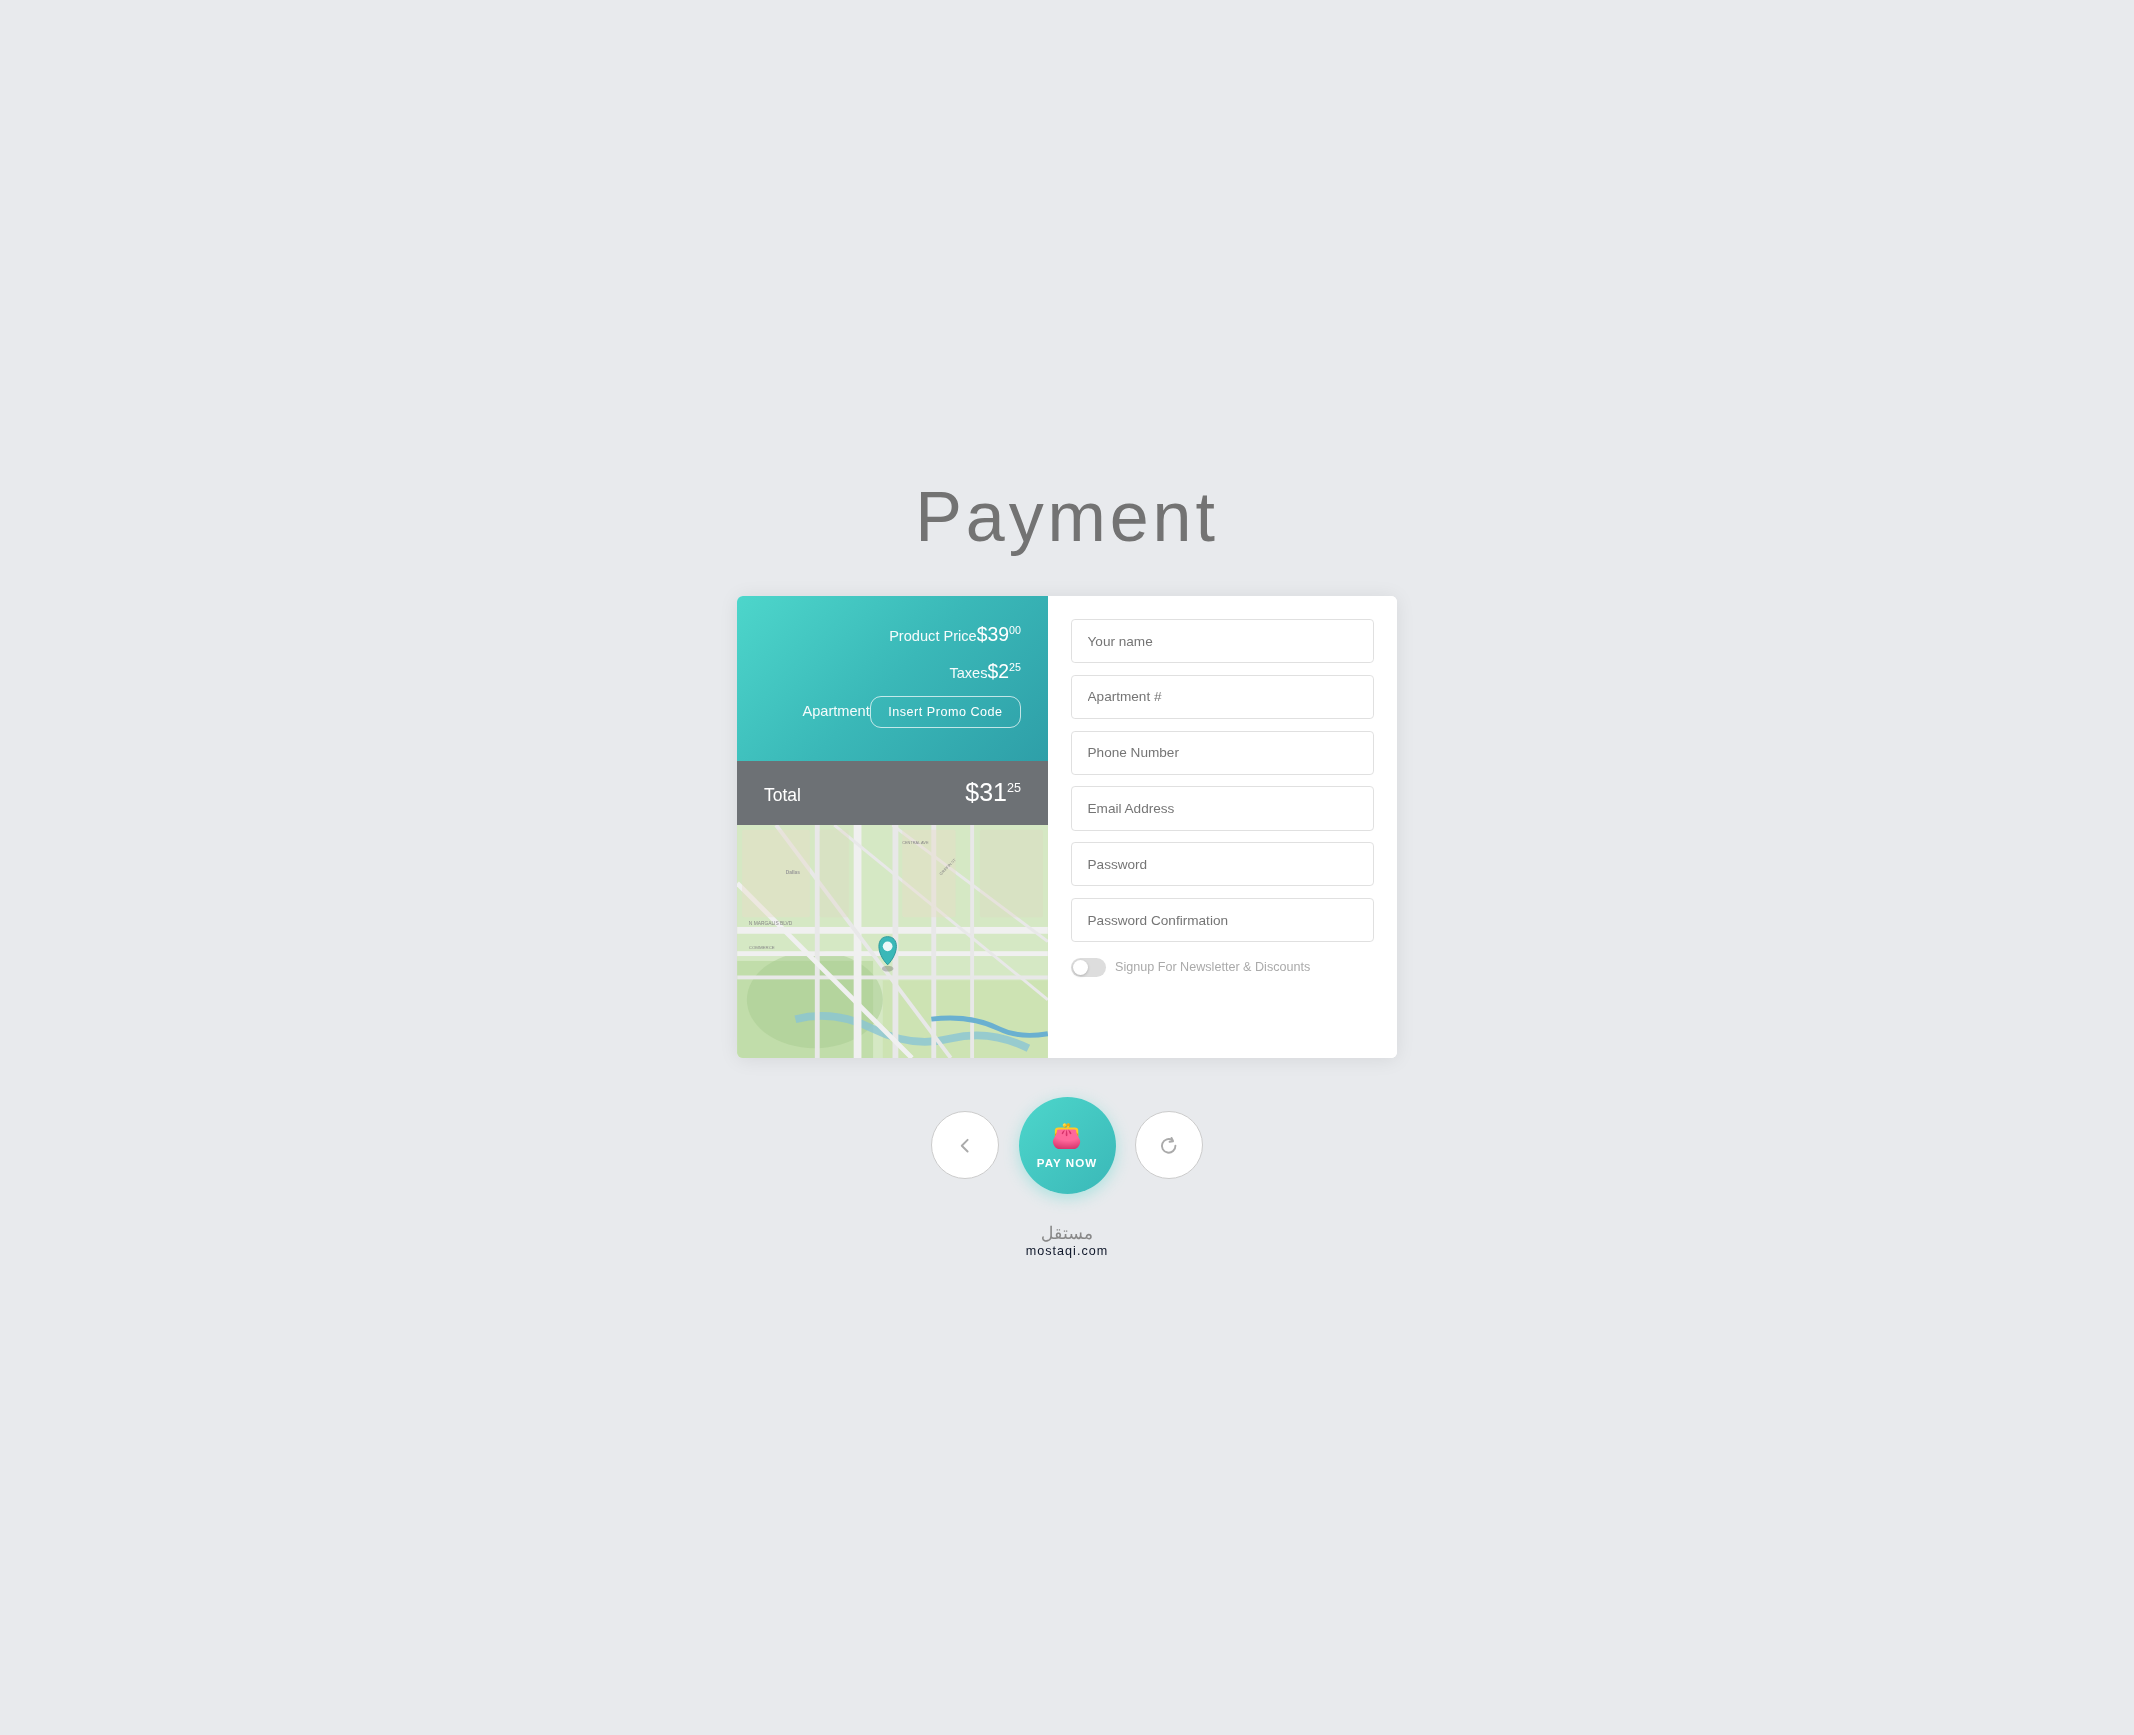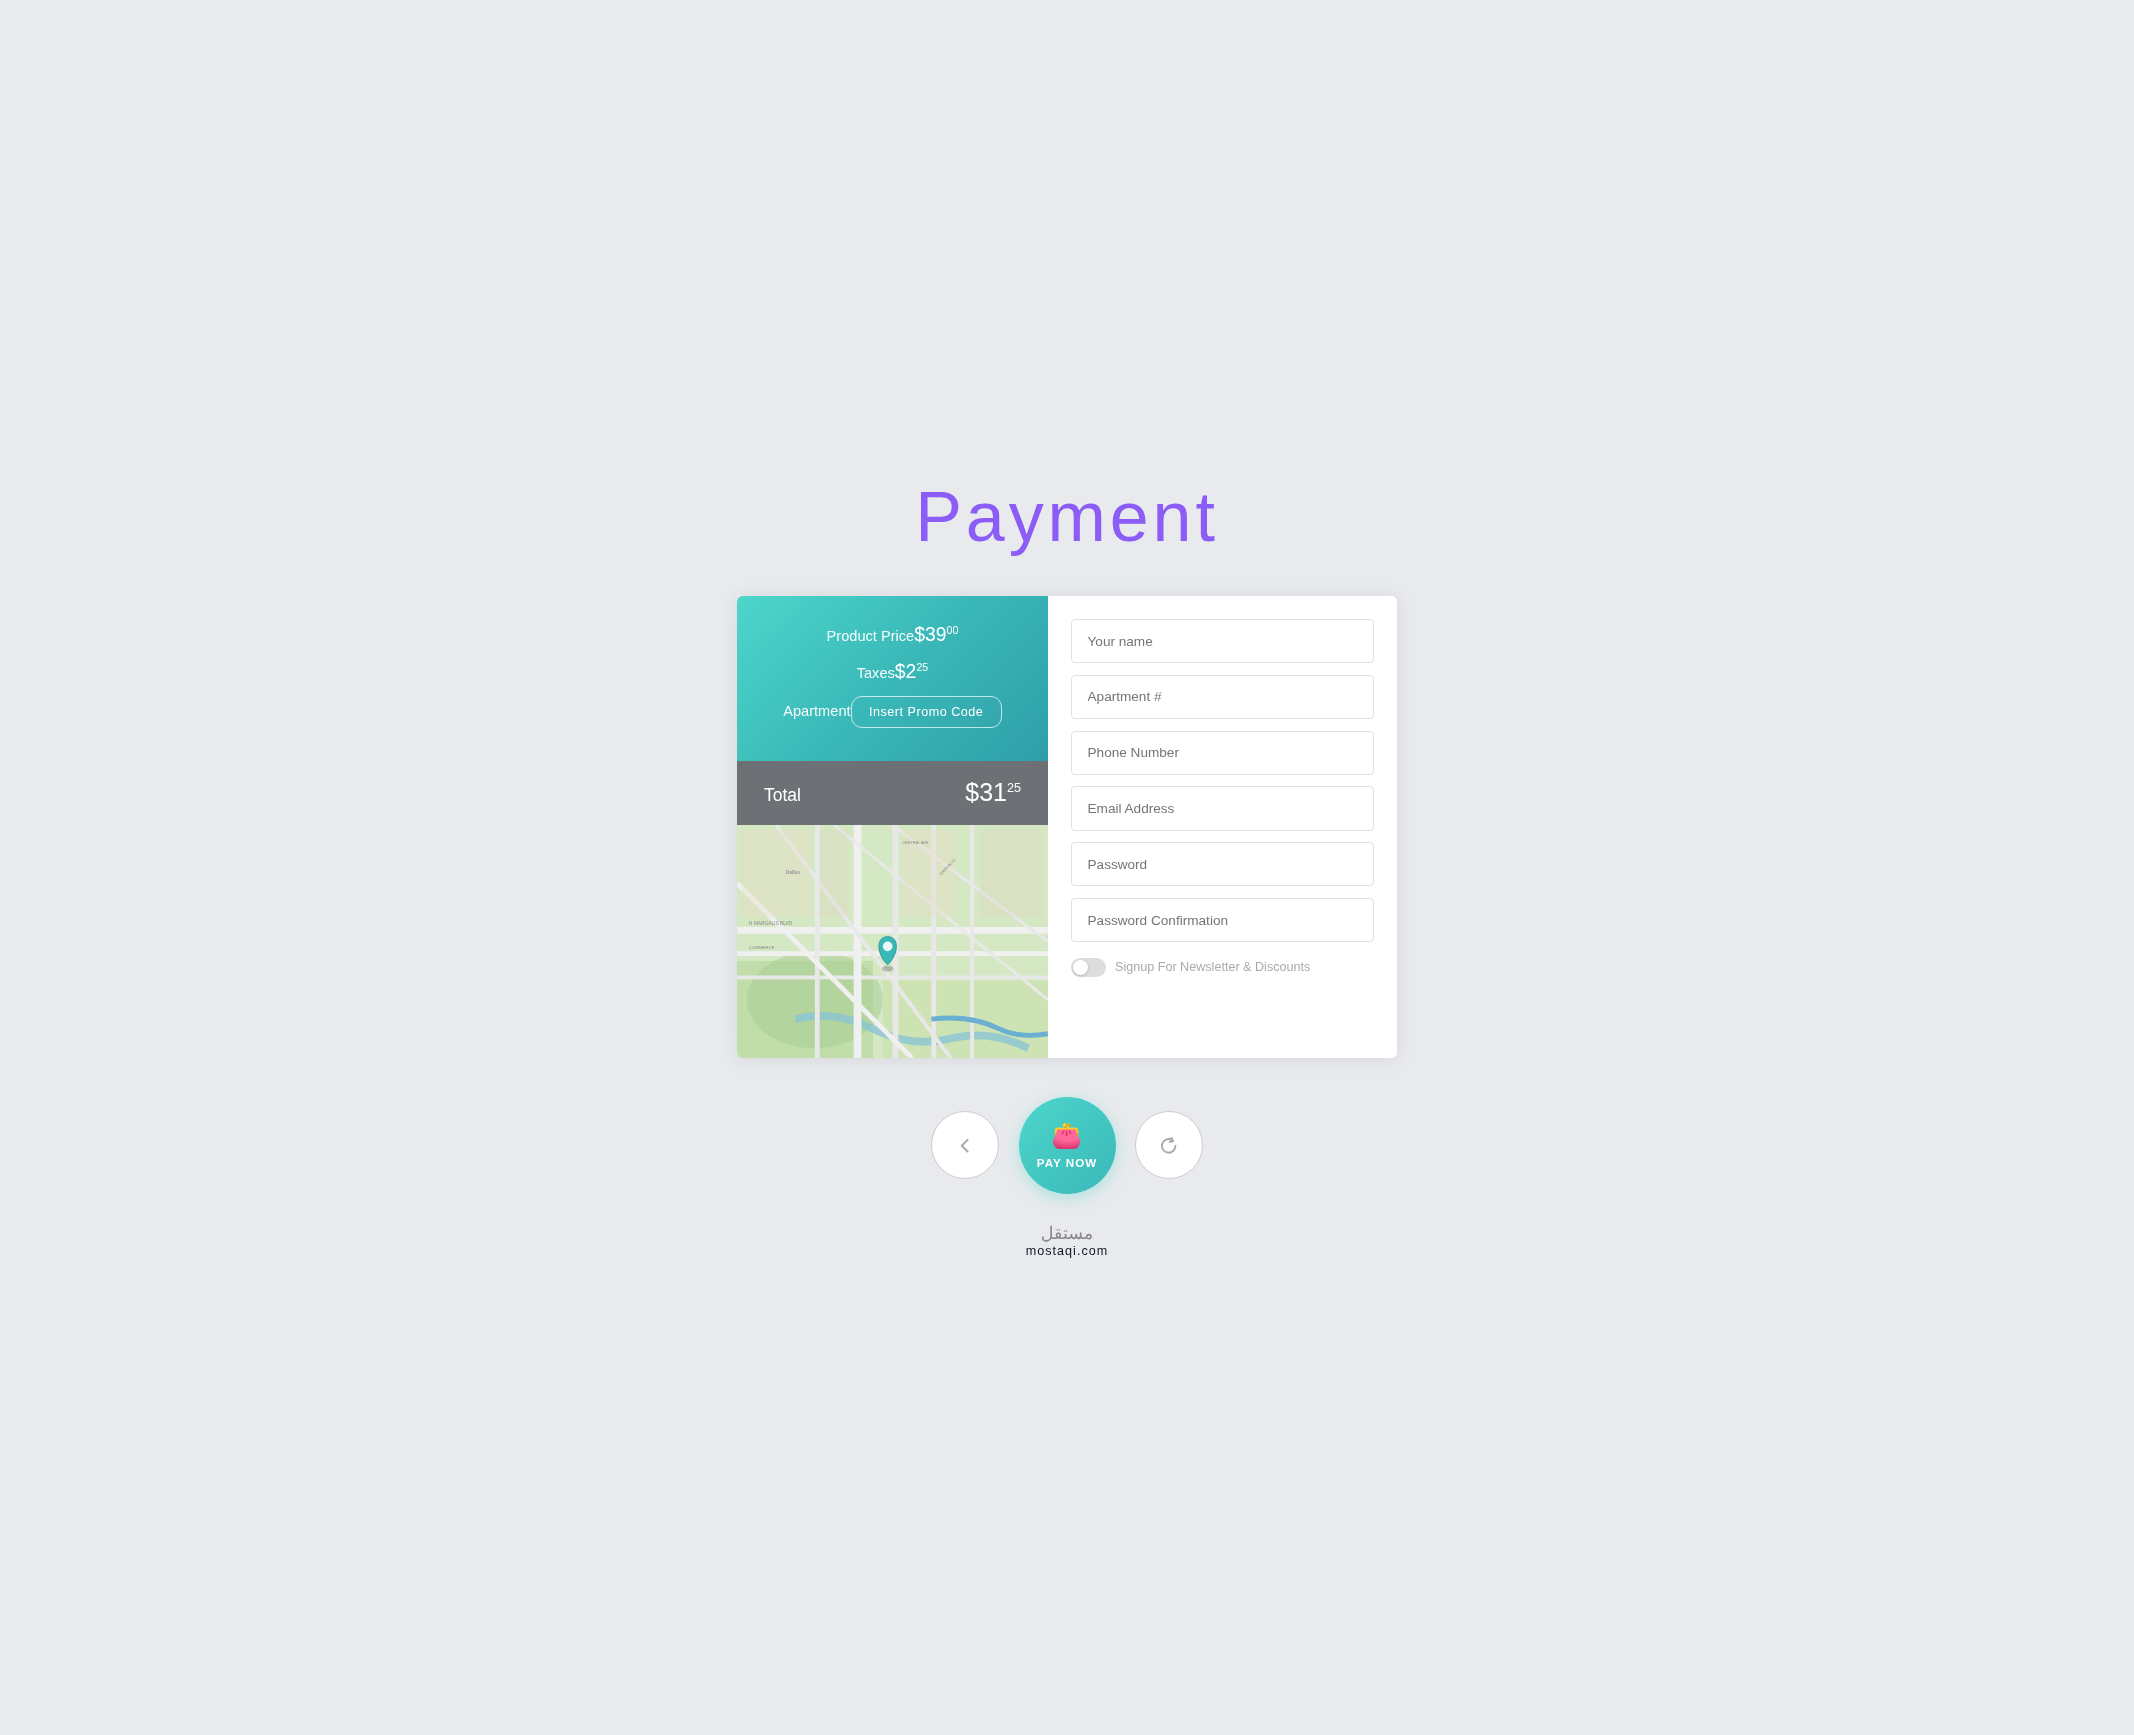--- a/index.html
+++ b/index.html
@@ -11,21 +11,21 @@
       display: flex;
       flex-direction: column;
       align-items: center;
       justify-content: center;
       padding: 39px 19.4px;
     }
 
     .page-title {
       font-size: 70px;
       font-weight: 200;
-      color: #8b5cf6;
+      color: #737373;
       letter-spacing: 3.9px;
       margin-bottom: 39px;
       font-family: 'Segoe UI Light', 'Helvetica Neue', Arial, sans-serif;
       text-align: right;
     }
 
     .main-card {
       display: flex;
       width: 660px;
       background: #fff;
@@ -43,21 +43,21 @@
     }
 
     .pricing-section {
       background: linear-gradient(135deg, #4dd6cb 0%, #3ab8b8 50%, #2e9fa8 100%);
       padding: 27px 27px 19.4px 27px;
       color: #fff;
     }
 
     .pricing-row {
       display: flex;
-      justify-content: center;
+      justify-content: flex-end;
       align-items: baseline;
       margin-bottom: 13.6px;
     }
 
     .pricing-label {
       font-size: 14.6px;
       font-weight: 300;
       color: rgba(255,255,255,0.95);
     }
 

